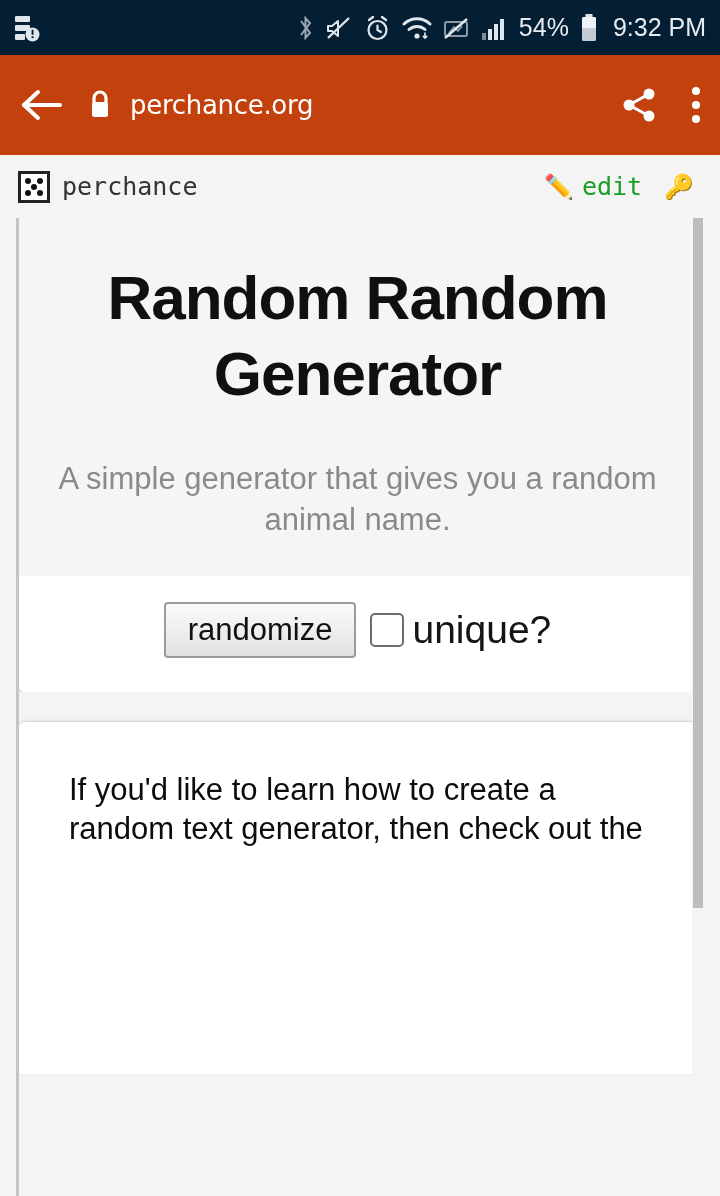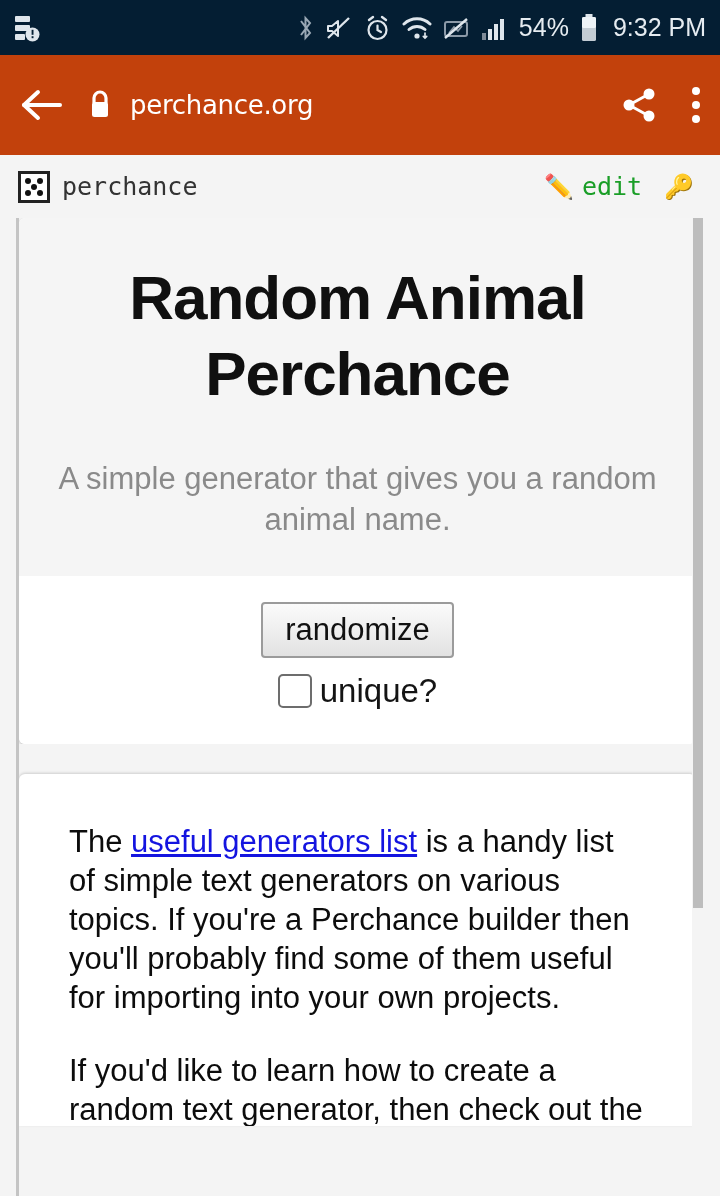--- a/index.html
+++ b/index.html
@@ -144,21 +144,20 @@
     text-align:center;
     font-size:66px;
     color:#0c0c0c;
     line-height:1.25;
     margin-bottom:20px;
     letter-spacing:-1px;
   }
   .controls {
     display:flex; align-items:center; justify-content:center;
     gap:14px;
-    flex-direction:column;
   }
   .btn-randomize {
     font-family:"Liberation Sans", sans-serif;
     font-size:31px;
     color:#111;
     padding:8px 22px;
     border:2px solid #9b9b9b;
     border-radius:4px;
     background:linear-gradient(to bottom,#fbfbfb 0%,#e2e2e2 100%);
     cursor:pointer;
@@ -177,21 +176,21 @@
   }
   .input-howmany::placeholder { color:#9a9a9a; }
   .unique-wrap { display:flex; align-items:center; gap:8px; }
   .cb {
     width:34px; height:34px;
     border:2px solid #6d6d6d;
     border-radius:5px;
     background:#fff;
     cursor:pointer;
   }
-  .cb-label { font-size:33px; color:#141414; }
+  .cb-label { font-size:39px; color:#141414; }
 
   
   .card-gap { height:30px; background:#f4f4f4; }
 
   
   .card2 {
     background:#fff;
     border-radius:6px 6px 0 0;
     box-shadow:0 -1px 3px rgba(0,0,0,0.16);
     margin:0 8px 0 0;
@@ -345,40 +344,37 @@
     <span class="glyph">🔑</span>
   </a>
 </div>
 
 <div class="page">
   <div class="frame">
     <div class="frame-inner">
 
       <div class="card">
         <div class="card-top">
-          <div class="gen-title">Random Animal Perchance</div>
+          <div class="gen-title">Random Random Generator</div>
           <div class="gen-sub">A simple generator that gives you a random animal name.</div>
         </div>
         <div class="card-body">
           <div class="controls">
             <button class="btn-randomize">randomize</button>
             <span class="unique-wrap">
               <span class="cb"></span>
               <span class="cb-label">unique?</span>
             </span>
           </div>
         </div>
       </div>
 
       <div class="card-gap"></div>
 
       <div class="card2">
-        <p class="para">
-          <span>The </span><a href="#">useful generators list</a><span> is a handy list of simple text generators on various topics. If you're a Perchance builder then you'll probably find some of them useful for importing into your own projects.</span>
-        </p>
         <p class="para">If you'd like to learn how to create a random text generator, then check out the</p>
       </div>
 
     </div>
 
     <div class="scroll-track">
       <div class="scroll-thumb" style="top:0px;height:690px;"></div>
     </div>
   </div>
 </div>

